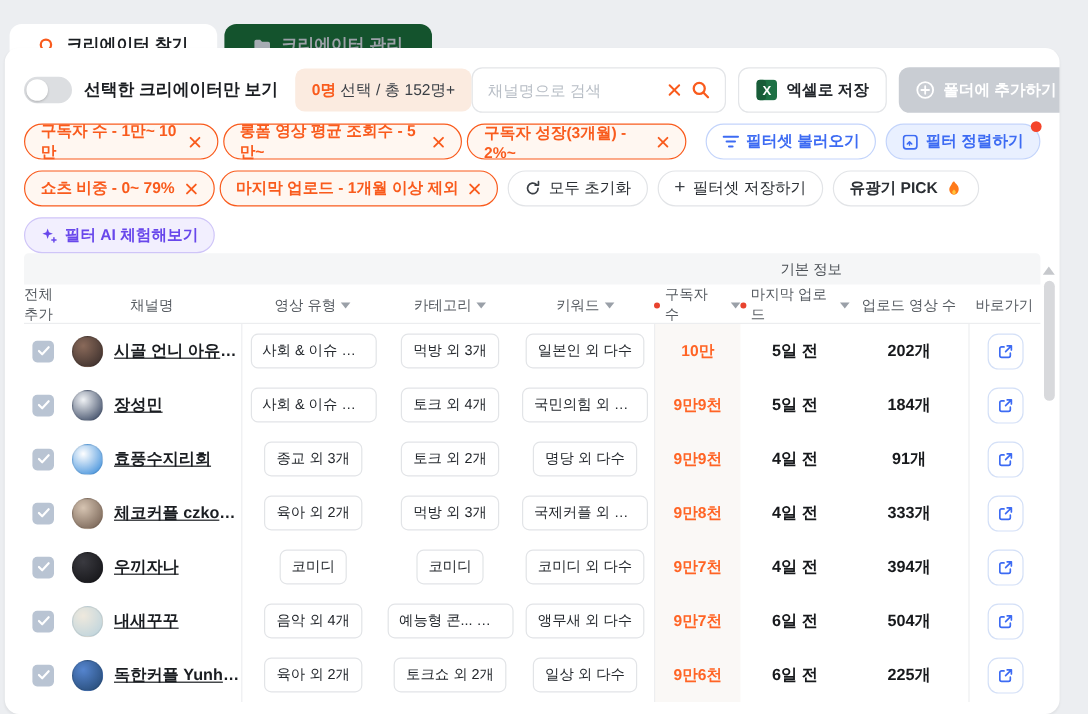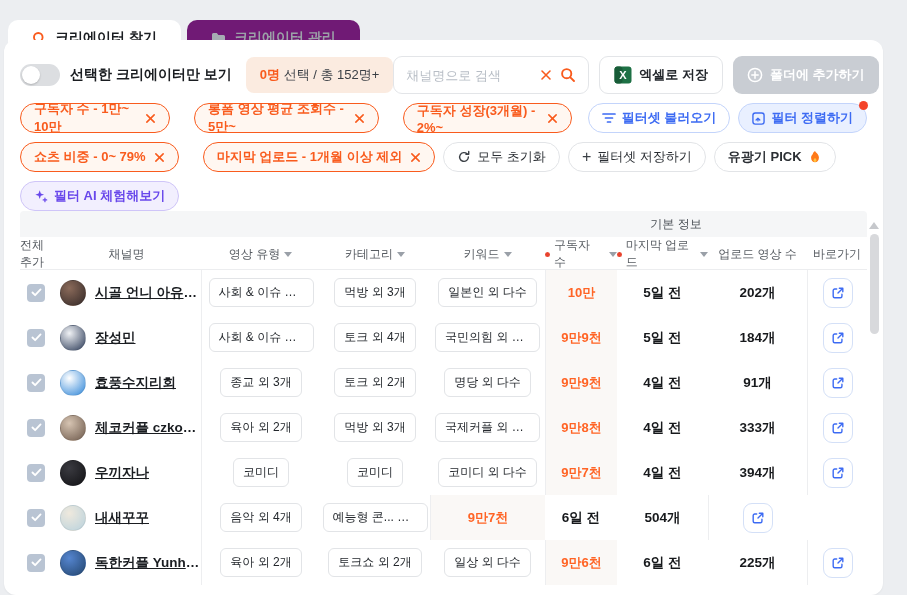--- a/index.html
+++ b/index.html
@@ -13,21 +13,21 @@
   
   .tabbar { display:flex; align-items:flex-end; padding-left:8px; height:56px; gap:6px; }
   .tab {
     display:flex; align-items:center; gap:8px;
     height:36px; padding:0 24px;
     border-radius:10px 10px 0 0;
     font-size:14px; font-weight:700;
     cursor:pointer;
   }
   .tab.active { background:#FFFFFF; color:#1A1D21; }
-  .tab.inactive { background:#701a75; color:#9CA1A8;justify-content:center; }
+  .tab.inactive { background:#14532d; color:#9CA1A8;justify-content:center; }
   
   .card {
     position:absolute; left:4px; top:40px; width:879px; height:555px;
     background:#FFFFFF; border-radius:12px;
     box-shadow:0 1px 2px rgba(0,0,0,.05);
     padding:16px 16px 0 16px;
     overflow:hidden;
   }
   
   .toolbar { display:flex; align-items:center; height:38px; }
@@ -40,40 +40,40 @@
     border-radius:50%; background:#FFFFFF; box-shadow:0 1px 2px rgba(0,0,0,.2);
   }
   .toggle-label { font-size:14px; font-weight:700; margin-left:10px; white-space:nowrap; }
   .count-badge {
     margin-left:14px; background:#FBEBE0; border-radius:8px;
     padding:9px 14px; font-size:13px; color:#3A3F45; white-space:nowrap;
   }
   .count-badge .num { color:#F95B1D; font-weight:700; }
   .toolbar .spacer { flex:1; }
   .searchbox {
-    display:flex; align-items:center; width:196px; height:38px;
+    display:flex; align-items:center; width:212px; height:38px;
     border:1px solid #E3E5E8; border-radius:9px; padding:0 12px; gap:8px;
     background:#FFFFFF;
   }
   .searchbox input {
     border:none; outline:none; flex:1; min-width:0;
     font-size:13px; font-family:inherit; color:#1A1D21;
   }
   .searchbox input::placeholder { color:#B7BDC5; }
   .btn {
     display:flex; align-items:center; gap:7px; height:38px;
     border-radius:9px; font-size:13px; font-weight:700;
     padding:0 14px; cursor:pointer; white-space:nowrap;
   }
   .btn-excel { background:#FFF; border:1px solid #E3E5E8; color:#23272C; margin-left:10px; }
   .btn-disabled { background:#C9CDD3; color:#FFFFFF; border:none; margin-left:10px; cursor:default; }
   
   .filter-row { display:flex; align-items:center; gap:8px; margin-top:9px; }
   .filter-row:first-of-type { margin-top:15px; }
-  .chip-group { display:flex; align-items:flex-start; gap:24px; }
+  .chip-group { display:flex; align-items:flex-start; gap:4px; }
   .chip {
     display:flex; align-items:center; gap:8px; height:30px;
     border:1.5px solid #F95B1D; border-radius:999px; background:#FFF7F1;
     color:#F95B1D; font-size:13px; font-weight:700; padding:0 13px; cursor:pointer;
   }
   .pill {
     display:flex; align-items:center; gap:6px; height:30px;
     border-radius:999px; font-size:13px; padding:0 13px;
     background:#FFF; border:1px solid #E2E4E7; color:#2A2E33; cursor:pointer;
     position:relative; white-space:nowrap;
@@ -554,20 +554,23 @@
     <div class="cell c-name">
       <div class="avatar" style="background: radial-gradient(circle at 35% 30%, rgb(239, 233, 221), rgb(185, 210, 221));"></div>
       <span class="ch-name">내새꾸꾸</span>
     </div>
     <div class="cell b-left">
       <span class="tag">음악 외 4개</span>
     </div>
     <div class="cell">
       <span class="tag">예능형 콘... 외 3개</span>
     </div>
+    <div class="cell">
+      <span class="tag">앵무새 외 다수</span>
+    </div>
     <div class="cell b-left c-subs">
       <span class="subs-val">9만7천</span>
     </div>
     <div class="cell">
       <span class="plain-val">6일 전</span>
     </div>
     <div class="cell">
       <span class="plain-val">504개</span>
     </div>
     <div class="cell b-left">

